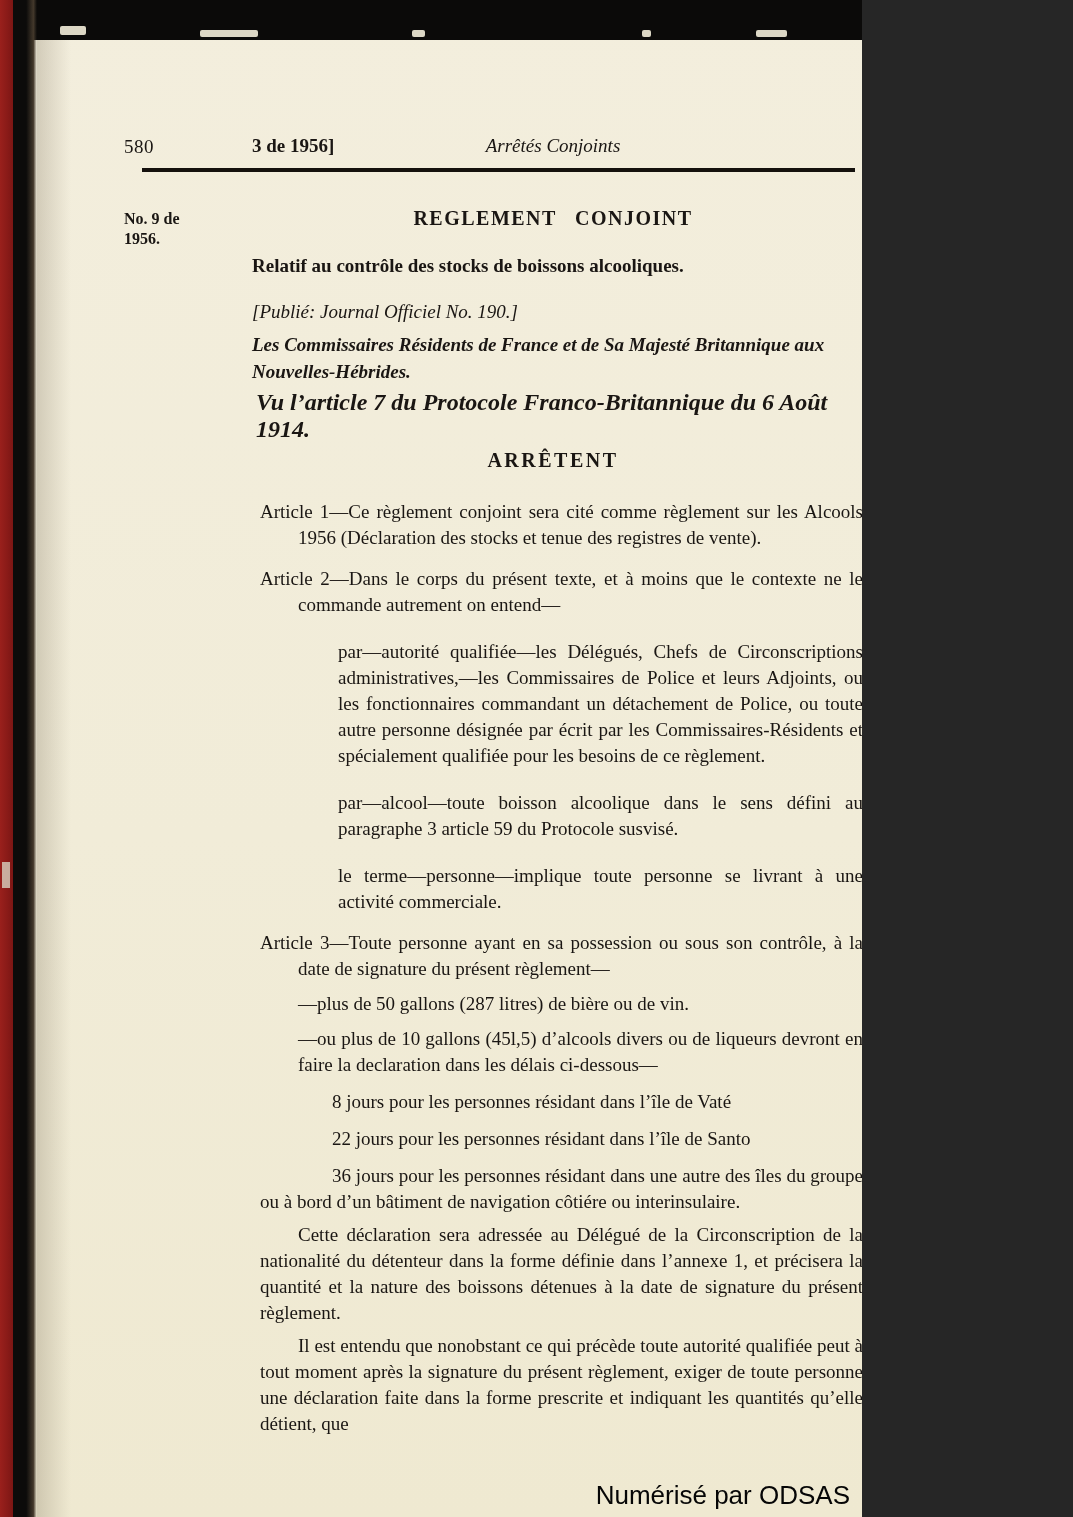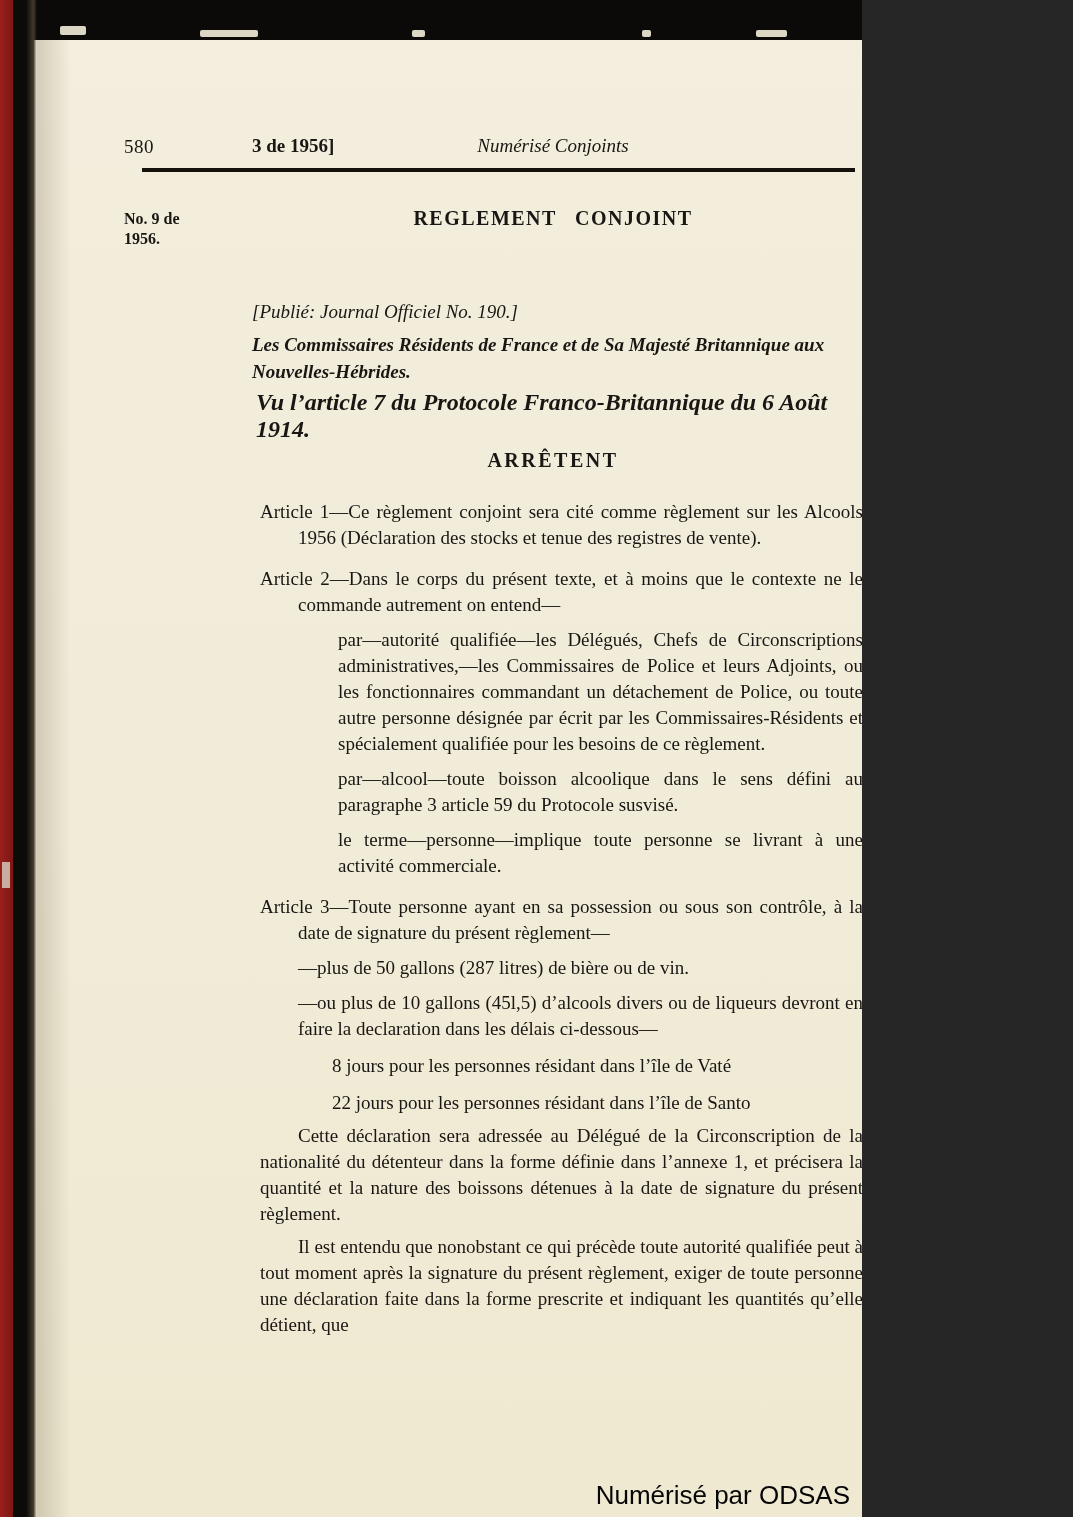--- a/index.html
+++ b/index.html
@@ -58,21 +58,21 @@
     font-style:italic; font-weight:600; font-size:19px; line-height:27px; }
   .vu { position:absolute; left:256px; top:389px; font-style:italic; font-weight:600; font-size:24px; }
   .arretent { position:absolute; left:252px; top:449px; width:602px; text-align:center;
     font-size:20px; letter-spacing:2.5px; font-weight:600; }
 
   
   .text-block { position:absolute; left:260px; top:484px; width:603px;
     font-size:19px; line-height:26px; }
   .p { text-align:justify; }
   .p.article    { margin-top:15px; padding-left:38px; text-indent:-38px; }
-  .p.def        { margin-top:9px;  margin-left:78px; }
+  .p.def        { margin-top:21px;  margin-left:78px; }
   .p.dash       { margin-top:9px;  margin-left:38px; }
   .p.delay      { margin-top:11px; margin-left:72px; text-align:left; }
   .p.delay-wrap { margin-top:11px; text-indent:72px; }
   .p.indent     { margin-top:7px;  text-indent:38px; }
 
   .watermark { position:absolute; right:12px; bottom:6px; z-index:7;
     font-family:"Liberation Sans", sans-serif; font-size:26px; color:#060606; }
 </style>
 </head>
 <body>
@@ -93,41 +93,43 @@
   <div class="edge-black"></div>
   <div class="paper-shade"></div>
 
   <div class="hole hole-1"></div>
   <div class="hole hole-2"></div>
   <div class="hole hole-3"></div>
   <div class="hole hole-4"></div>
 
   <div class="page-num">580</div>
   <div class="issue">3 de 1956]</div>
-  <div class="jtitle">Numérisé Conjoints</div>
+  <div class="jtitle">Arrêtés Conjoints</div>
   <div class="rule"></div>
 
   <div class="margin-note">No. 9 de 1956.</div>
 
   <div class="doc-title">REGLEMENT CONJOINT</div>
+  <div class="subtitle">Relatif au contrôle des stocks de boissons alcooliques.</div>
   <div class="published">[Publié: Journal Officiel No. 190.]</div>
   <div class="commissioners">Les Commissaires Résidents de France et de Sa Majesté Britannique aux Nouvelles-Hébrides.</div>
   <div class="vu">Vu l’article 7 du Protocole Franco-Britannique du 6 Août 1914.</div>
   <div class="arretent">ARRÊTENT</div>
 
   <div class="text-block">
     <div class="p article">Article 1—Ce règlement conjoint sera cité comme règlement sur les Alcools 1956 (Déclaration des stocks et tenue des registres de vente).</div>
     <div class="p article">Article 2—Dans le corps du présent texte, et à moins que le contexte ne le commande autrement on entend—</div>
     <div class="p def">par—autorité qualifiée—les Délégués, Chefs de Circonscriptions administratives,—les Commissaires de Police et leurs Adjoints, ou les fonctionnaires commandant un détachement de Police, ou toute autre personne désignée par écrit par les Commissaires-Résidents et spécialement qualifiée pour les besoins de ce règlement.</div>
     <div class="p def">par—alcool—toute boisson alcoolique dans le sens défini au paragraphe 3 article 59 du Protocole susvisé.</div>
     <div class="p def">le terme—personne—implique toute personne se livrant à une activité commerciale.</div>
     <div class="p article">Article 3—Toute personne ayant en sa possession ou sous son contrôle, à la date de signature du présent règlement—</div>
     <div class="p dash">—plus de 50 gallons (287 litres) de bière ou de vin.</div>
     <div class="p dash">—ou plus de 10 gallons (45l,5) d’alcools divers ou de liqueurs devront en faire la declaration dans les délais ci-dessous—</div>
     <div class="p delay">8 jours pour les personnes résidant dans l’île de Vaté</div>
     <div class="p delay">22 jours pour les personnes résidant dans l’île de Santo</div>
+    <div class="p delay-wrap">36 jours pour les personnes résidant dans une autre des îles du groupe ou à bord d’un bâtiment de navigation côtiére ou interinsulaire.</div>
     <div class="p indent">Cette déclaration sera adressée au Délégué de la Circonscription de la nationalité du détenteur dans la forme définie dans l’annexe 1, et précisera la quantité et la nature des boissons détenues à la date de signature du présent règlement.</div>
     <div class="p indent">Il est entendu que nonobstant ce qui précède toute autorité qualifiée peut à tout moment après la signature du présent règlement, exiger de toute personne une déclaration faite dans la forme prescrite et indiquant les quantités qu’elle détient, que</div>
   </div>
 
   <div class="watermark">Numérisé par ODSAS</div>
 
 </div>
 
 </body></html>

